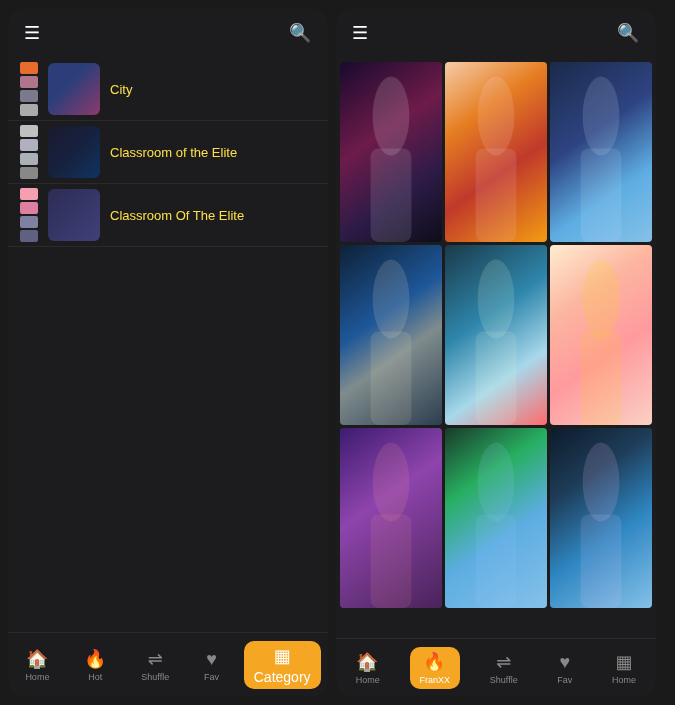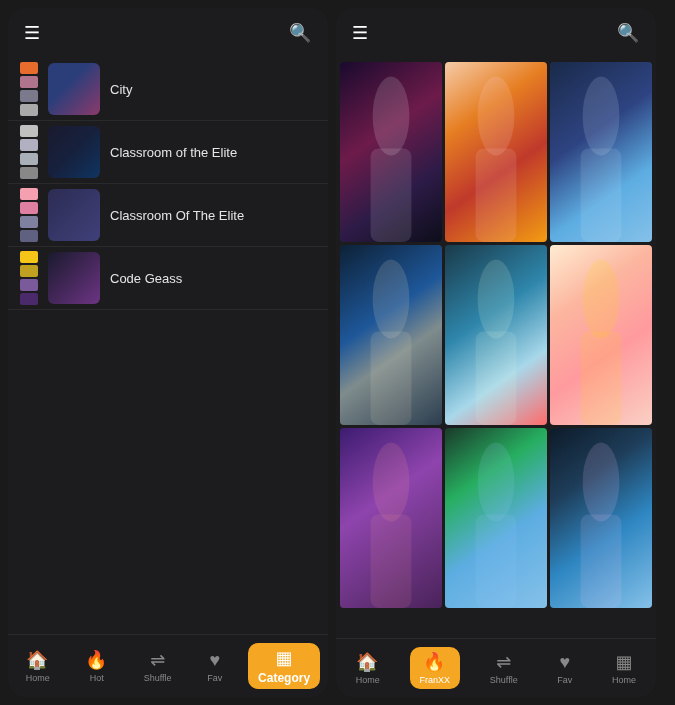--- a/index.html
+++ b/index.html
@@ -70,21 +70,21 @@
     }
     .anime-thumb {
       width: 52px;
       height: 52px;
       border-radius: 6px;
       flex-shrink: 0;
       overflow: hidden;
       background: #333;
     }
     .anime-name {
-      color: #e5e5e5;
+      color: #fde047;
       font-size: 13px;
       font-weight: 400;
     }
     
     .bottom-nav {
       display: flex;
       justify-content: space-around;
       align-items: center;
       padding: 8px 0;
       background: #1c1c1e;
@@ -210,53 +210,41 @@
             <div class="swatch" style="background: rgb(244, 160, 176);"></div>
             <div class="swatch" style="background: rgb(224, 128, 160);"></div>
             <div class="swatch" style="background: rgb(128, 128, 160);"></div>
             <div class="swatch" style="background: rgb(96, 96, 128);"></div>
           </div>
           <div class="anime-thumb">
             <div class="thumb-art thumb-cote2"></div>
           </div>
           <span class="anime-name">Classroom Of The Elite</span>
         </div>
-        <div class="anime-item">
-          <div class="color-swatches">
-            <div class="swatch" style="background: rgb(245, 197, 24);"></div>
-            <div class="swatch" style="background: rgb(192, 160, 32);"></div>
-            <div class="swatch" style="background: rgb(122, 90, 154);"></div>
-            <div class="swatch" style="background: rgb(74, 42, 106);"></div>
-          </div>
-          <div class="anime-thumb">
-            <div class="thumb-art thumb-cg"></div>
-          </div>
-          <span class="anime-name">Code Geass</span>
-        </div>
       </div>
     <div class="bottom-nav" id="left-nav">
     <div class="nav-btn">
           <span class="nav-icon">🏠</span>
           <span style="font-size: 9px;">Home</span>
         </div>
         <div class="nav-btn">
           <span class="nav-icon">🔥</span>
           <span style="font-size: 9px;">Hot</span>
         </div>
         <div class="nav-btn">
           <span class="nav-icon">⇌</span>
           <span style="font-size: 9px;">Shuffle</span>
         </div>
         <div class="nav-btn">
           <span class="nav-icon">♥</span>
           <span style="font-size: 9px;">Fav</span>
         </div>
         <div class="nav-btn active">
           <span class="nav-icon">▦</span>
-          <span style="font-size: 12px; font-weight: bold;">Category</span>
+          <span style="font-size: 14px;">Category</span>
         </div>
       </div>
   </div>
 
   <div class="right-panel">
     <div class="panel-header">
       <span class="hamburger-icon">☰</span>
       <span class="search-icon">🔍</span>
     </div>
     <div class="grid-area">

